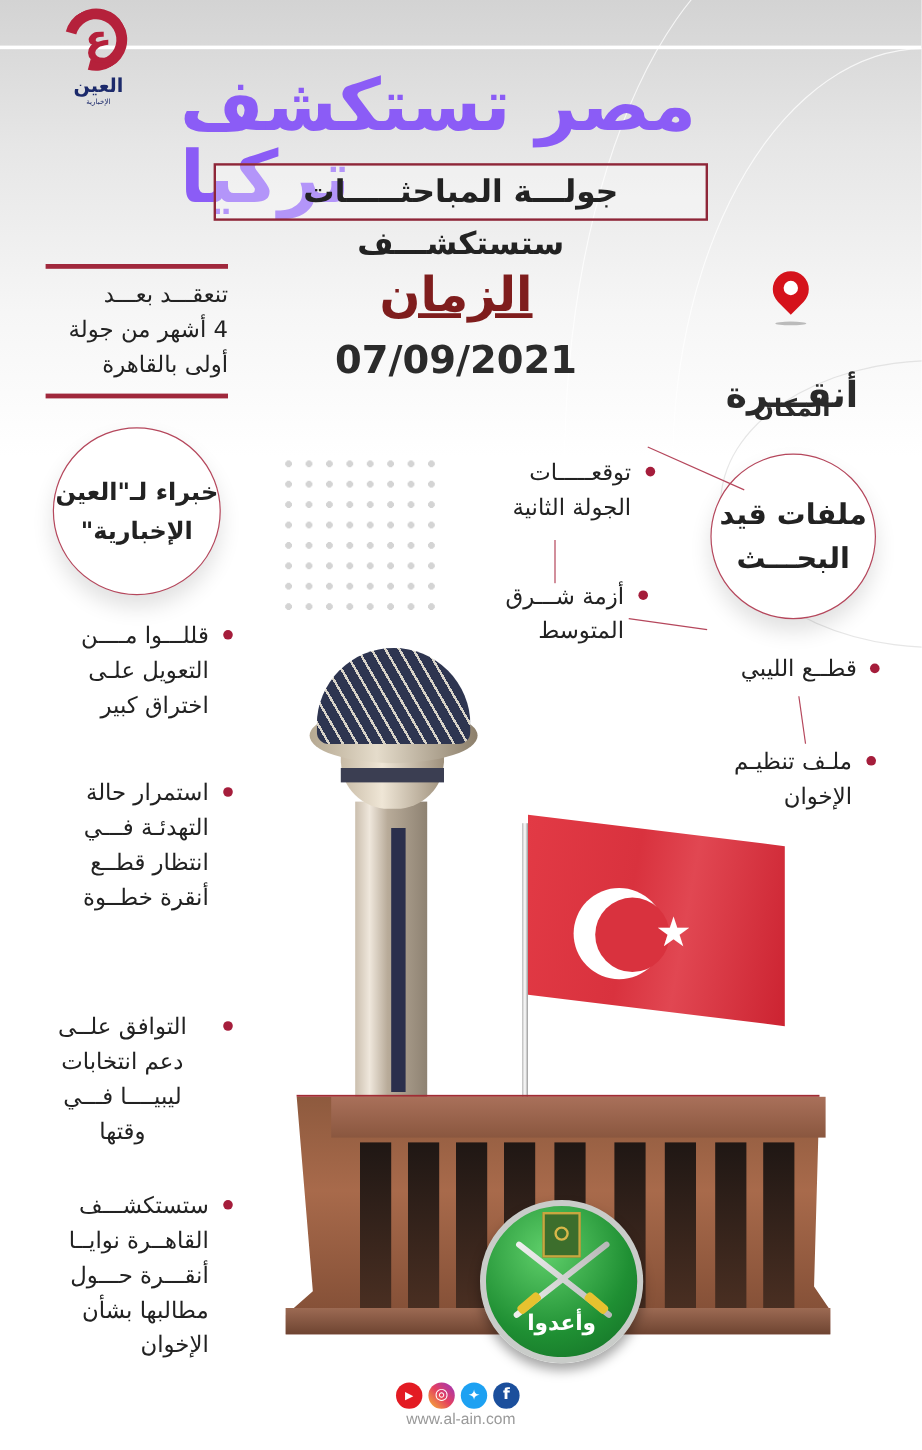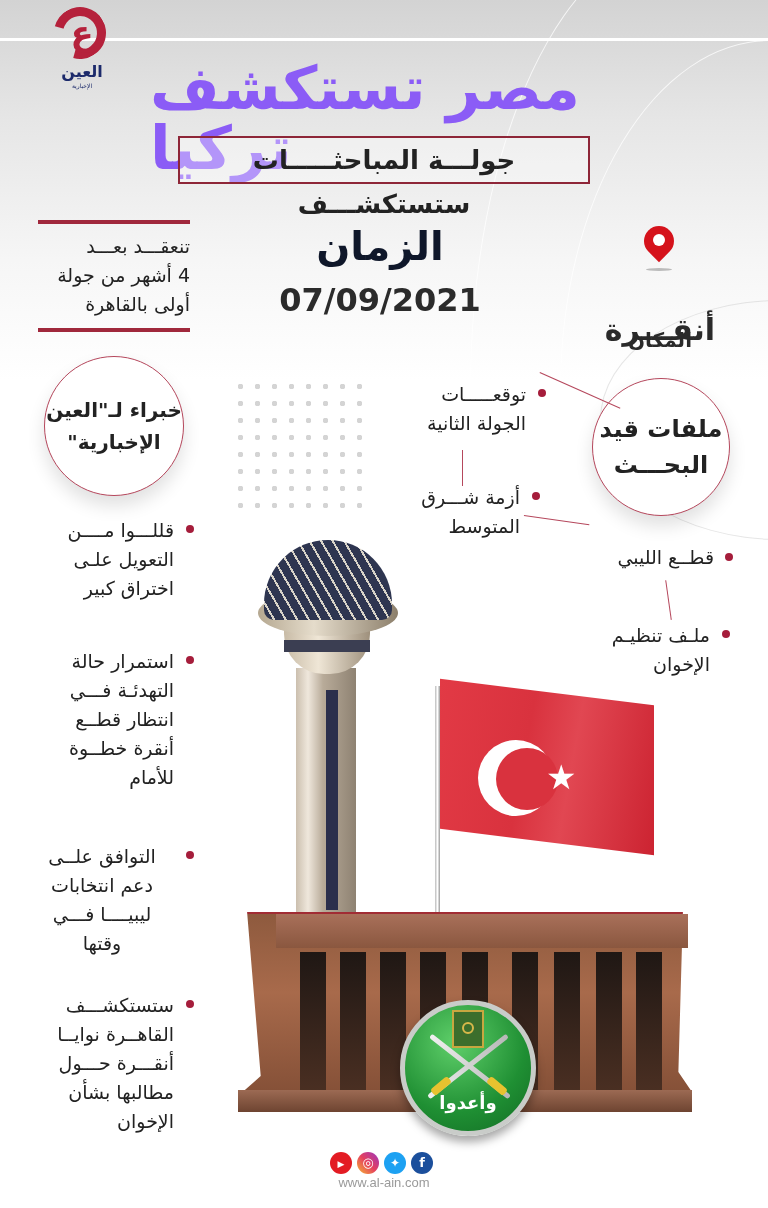--- a/index.html
+++ b/index.html
@@ -41,21 +41,21 @@
   }
   .subtitle-box {
     position: absolute; left: 178px; top: 136px; width: 412px; height: 48px;
     border: 2px solid #8e2638; background: rgba(255,255,255,0.35);
     text-align: center; font-size: 26px; font-weight: bold; line-height: 44px; color: #222;
   }
 
   
   .time-label {
     position: absolute; left: 280px; top: 218px; width: 200px; text-align: center;
-    color: #0f172a; font-size: 40px; font-weight: bold; line-height: 56px;
+    color: #7f1d1d; font-size: 40px; font-weight: bold; line-height: 56px; text-decoration: underline;
   }
   .time-value {
     position: absolute; left: 260px; top: 276px; width: 240px; text-align: center;
     color: #2b2b2b; font-size: 32px; font-weight: bold; line-height: 48px; direction: ltr;
   }
 
   
   .pin { position: absolute; left: 644px; top: 226px; width: 30px; height: 44px; }
   .pin-head {
     position: absolute; left: 0; top: 0; width: 30px; height: 30px; border-radius: 50% 50% 50% 0;
@@ -231,21 +231,20 @@
   <div>قللـــوا مــــن</div>
   <div>التعويل علـى</div>
   <div>اختراق كبير</div>
 </div>
 <div class="bullet-dot" style="left:186px; top:656px;"></div>
 <div class="bullet-item" style="left:30px; top:647px; width:144px;">
   <div>استمرار حالة</div>
   <div>التهدئـة فـــي</div>
   <div>انتظار قطــع</div>
   <div>أنقرة خطــوة</div>
-  <div>للأمام</div>
 </div>
 <div class="bullet-dot" style="left:186px; top:851px;"></div>
 <div class="bullet-item" style="left:30px; top:842px; width:144px;text-align:center;">
   <div>التوافق علــى</div>
   <div>دعم انتخابات</div>
   <div>ليبيــــا فـــي</div>
   <div>وقتها</div>
 </div>
 <div class="bullet-dot" style="left:186px; top:1000px;"></div>
 <div class="bullet-item" style="left:30px; top:991px; width:144px;">

